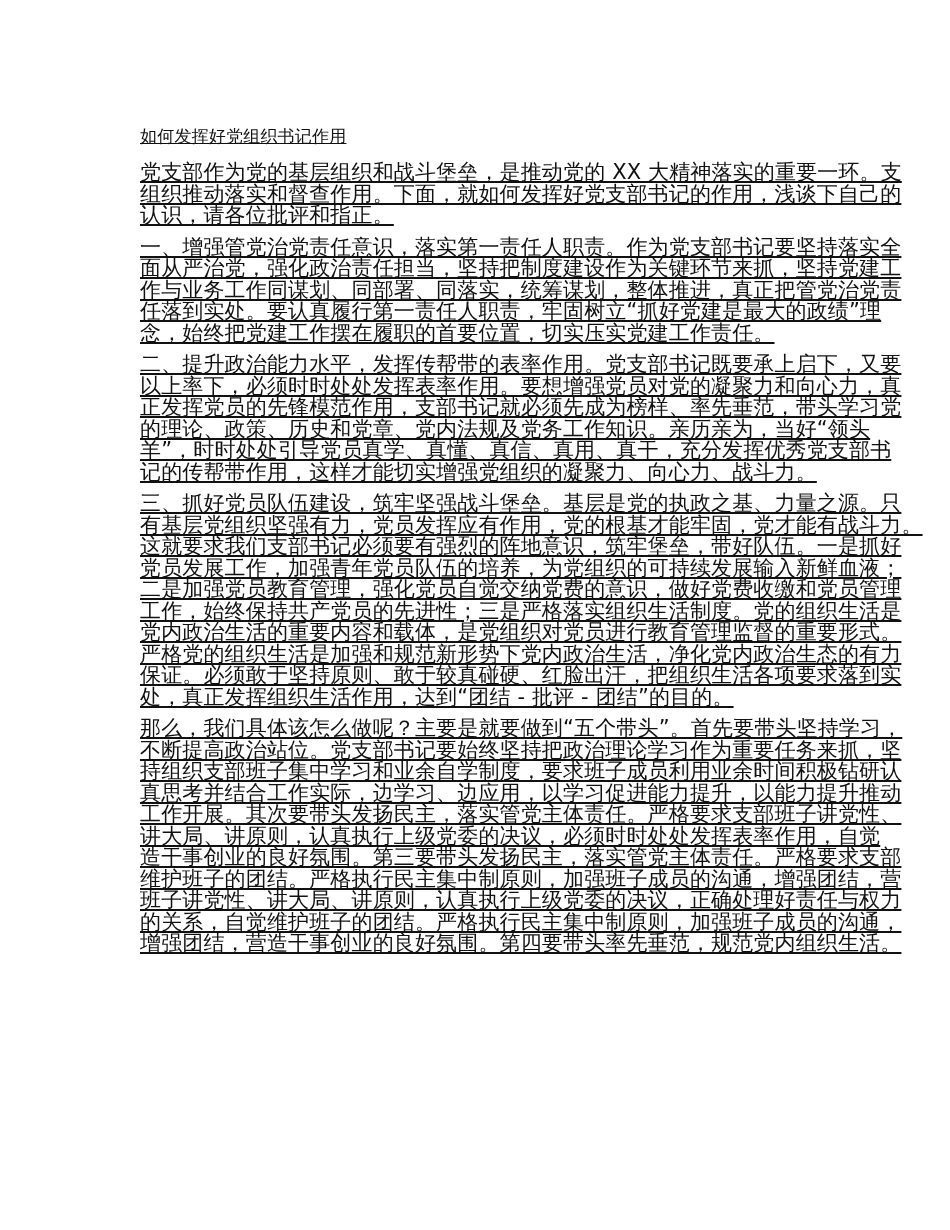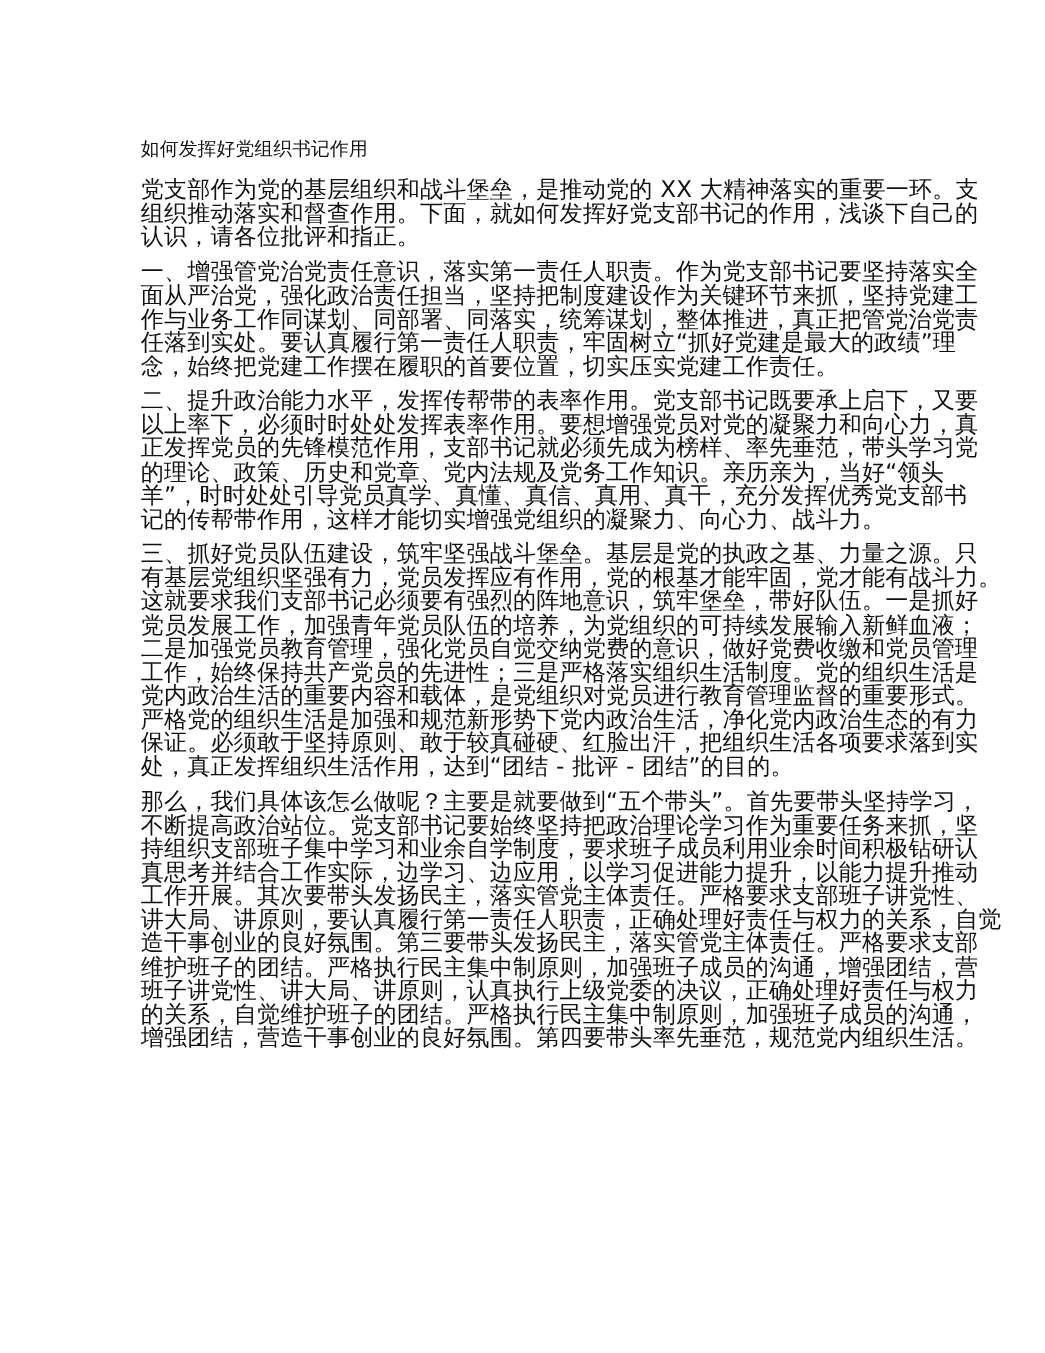--- a/index.html
+++ b/index.html
@@ -10,23 +10,24 @@
     body {
       width: 950px;
       height: 1230px;
       position: relative;
       overflow: hidden;
       font-family: "DejaVu Sans", "Liberation Sans", sans-serif;
       color: #111111;
     }
     .page {
       position: absolute;
-      left: 128px;
+      left: 140px;
       top: 124px;
       width: 720px;
+      text-decoration: underline;
     }
     .title {
       font-size: 17px;
       line-height: 24px;
       height: 24px;
       margin: 0 0 14px 0;
       white-space: nowrap;
       letter-spacing: 0.2px;
     }
     .para {
@@ -81,20 +82,20 @@
     <div class="line">保证。必须敢于坚持原则、敢于较真碰硬、红脸出汗，把组织生活各项要求落到实</div>
     <div class="line">处，真正发挥组织生活作用，达到“团结 - 批评 - 团结”的目的。</div>
   </div>
 
   <div class="para">
     <div class="line">那么，我们具体该怎么做呢？主要是就要做到“五个带头”。首先要带头坚持学习，</div>
     <div class="line">不断提高政治站位。党支部书记要始终坚持把政治理论学习作为重要任务来抓，坚</div>
     <div class="line">持组织支部班子集中学习和业余自学制度，要求班子成员利用业余时间积极钻研认</div>
     <div class="line">真思考并结合工作实际，边学习、边应用，以学习促进能力提升，以能力提升推动</div>
     <div class="line">工作开展。其次要带头发扬民主，落实管党主体责任。严格要求支部班子讲党性、</div>
-    <div class="line">讲大局、讲原则，要认真履行第一责任人职责，正确处理好责任与权力的关系，自觉</div>
+    <div class="line">讲大局、讲原则，认真执行上级党委的决议，必须时时处处发挥表率作用，自觉</div>
     <div class="line">造干事创业的良好氛围。第三要带头发扬民主，落实管党主体责任。严格要求支部</div>
     <div class="line">维护班子的团结。严格执行民主集中制原则，加强班子成员的沟通，增强团结，营</div>
     <div class="line">班子讲党性、讲大局、讲原则，认真执行上级党委的决议，正确处理好责任与权力</div>
     <div class="line">的关系，自觉维护班子的团结。严格执行民主集中制原则，加强班子成员的沟通，</div>
     <div class="line">增强团结，营造干事创业的良好氛围。第四要带头率先垂范，规范党内组织生活。</div>
   </div>
 </div>
 
 </body></html>

